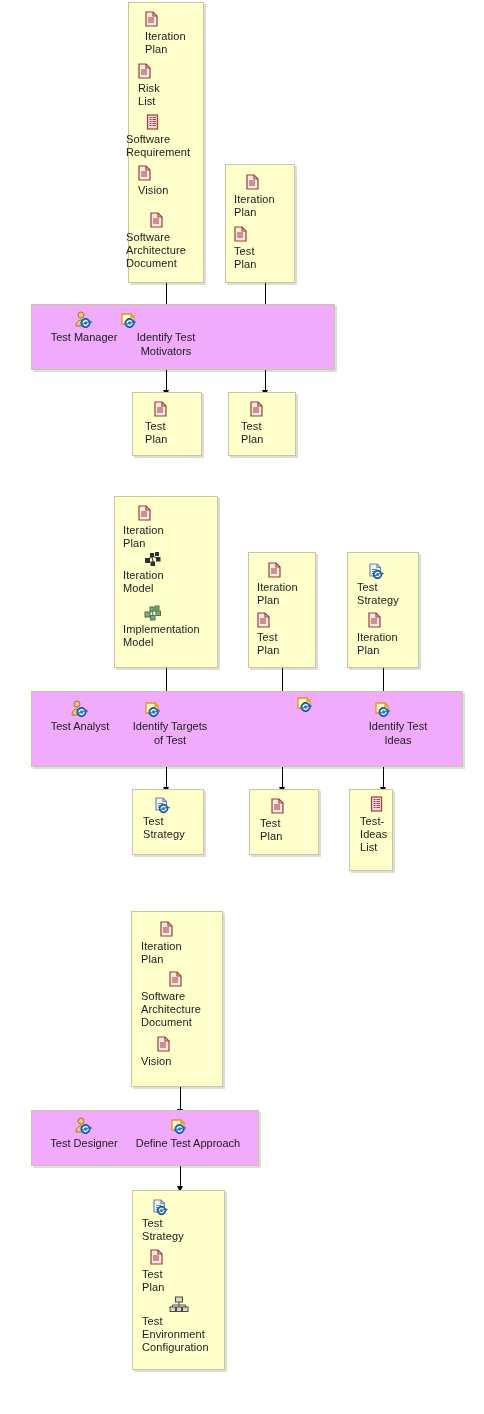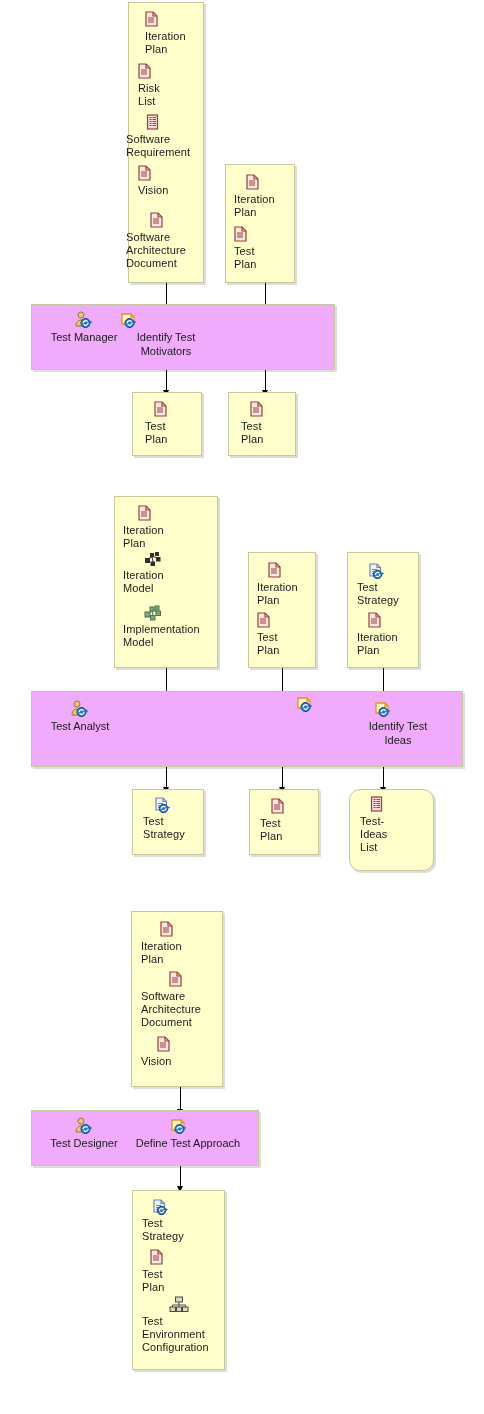--- a/index.html
+++ b/index.html
@@ -304,20 +304,33 @@
           <svg class="g" width="22" height="18" viewBox="0 0 22 18" style="margin:0 auto;">
             <circle cx="8" cy="4" r="3" fill="#E8C77A" stroke="#9A7B20" stroke-width="1"></circle>
             <path d="M3 15c0-4 2.5-6 5-6s5 2 5 6z" fill="#E8C77A" stroke="#9A7B20" stroke-width="1"></path>
             <circle cx="12.5" cy="12" r="4.5" fill="#2D79C7" stroke="#14477F" stroke-width="1"></circle>
             <path d="M10 12.2a2.6 2.6 0 014.6-1.5M15.2 11.8a2.6 2.6 0 01-4.6 1.6" fill="none" stroke="#fff" stroke-width="1.2"></path>
             <path d="M17 9.5l2.6 1.5-2.6 1.5z" fill="#2D79C7"></path>
           </svg>
         </span>
     <span class="lbl">Test Analyst</span>
   </div>
+  <div class="band-item" style="left:88px;top:8px;width:100px;">
+    <span class="ico" style="padding-left:24px;">
+          <svg class="g" width="22" height="18" viewBox="0 0 22 18">
+            <path d="M2 3h9l3 3v7H2z" fill="#FFF3C4" stroke="#D99B1C" stroke-width="1.3"></path>
+            <path d="M11 3v3h3" fill="none" stroke="#D99B1C" stroke-width="1.3"></path>
+            <circle cx="9.5" cy="12" r="4.5" fill="#2D79C7" stroke="#14477F" stroke-width="1"></circle>
+            <path d="M7 12.2a2.6 2.6 0 014.6-1.5M12.2 11.8a2.6 2.6 0 01-4.6 1.6" fill="none" stroke="#fff" stroke-width="1.2"></path>
+            <path d="M14 9.5l2.6 1.5-2.6 1.5z" fill="#2D79C7"></path>
+          </svg>
+        </span>
+    <span class="lbl">Identify Targets
+of Test</span>
+  </div>
   <div class="band-item" style="left:202px;top:3px;width:110px;">
     <span class="ico" style="padding-left:62px;">
           <svg class="g" width="22" height="18" viewBox="0 0 22 18">
             <path d="M2 3h9l3 3v7H2z" fill="#FFF3C4" stroke="#D99B1C" stroke-width="1.3"></path>
             <path d="M11 3v3h3" fill="none" stroke="#D99B1C" stroke-width="1.3"></path>
             <circle cx="9.5" cy="12" r="4.5" fill="#2D79C7" stroke="#14477F" stroke-width="1"></circle>
             <path d="M7 12.2a2.6 2.6 0 014.6-1.5M12.2 11.8a2.6 2.6 0 01-4.6 1.6" fill="none" stroke="#fff" stroke-width="1.2"></path>
             <path d="M14 9.5l2.6 1.5-2.6 1.5z" fill="#2D79C7"></path>
           </svg>
         </span>
@@ -366,21 +379,21 @@
           <svg class="g" width="13" height="16" viewBox="0 0 13 16">
             <path d="M1 1h7l4 4v10H1z" fill="#F6EAE2" stroke="#A03A3A" stroke-width="1.2"></path>
             <path d="M8 1v4h4" fill="none" stroke="#A03A3A" stroke-width="1.2"></path>
             <path d="M3 7h6M3 9h6M3 11h6" stroke="#A03A3A" stroke-width="1.1"></path>
           </svg>
         </span>
     <span class="lbl">Test
 Plan</span>
   </div>
 </div>
-<div class="artifact-box" style="left:349px;top:789px;width:85px;height:82px;border-radius:11px;">
+<div class="artifact-box" style="left:349px;top:789px;width:44px;height:82px;">
   <div class="item" style="left:10px;top:6px;width:54px;">
     <span class="ico" style="padding-left:10px;">
           <svg class="g" width="13" height="16" viewBox="0 0 13 16">
             <rect x="1.5" y="1" width="10" height="14" fill="#F6D9D9" stroke="#A03A3A" stroke-width="1.2"></rect>
             <path d="M3.5 3.5h2M6.5 3.5h3.5M3.5 5.5h2M6.5 5.5h3.5M3.5 7.5h2M6.5 7.5h3.5M3.5 9.5h2M6.5 9.5h3.5M3.5 11.5h2M6.5 11.5h3.5" stroke="#B33B3B" stroke-width="1.1"></path>
           </svg>
         </span>
     <span class="lbl">Test-
 Ideas
 List</span>

